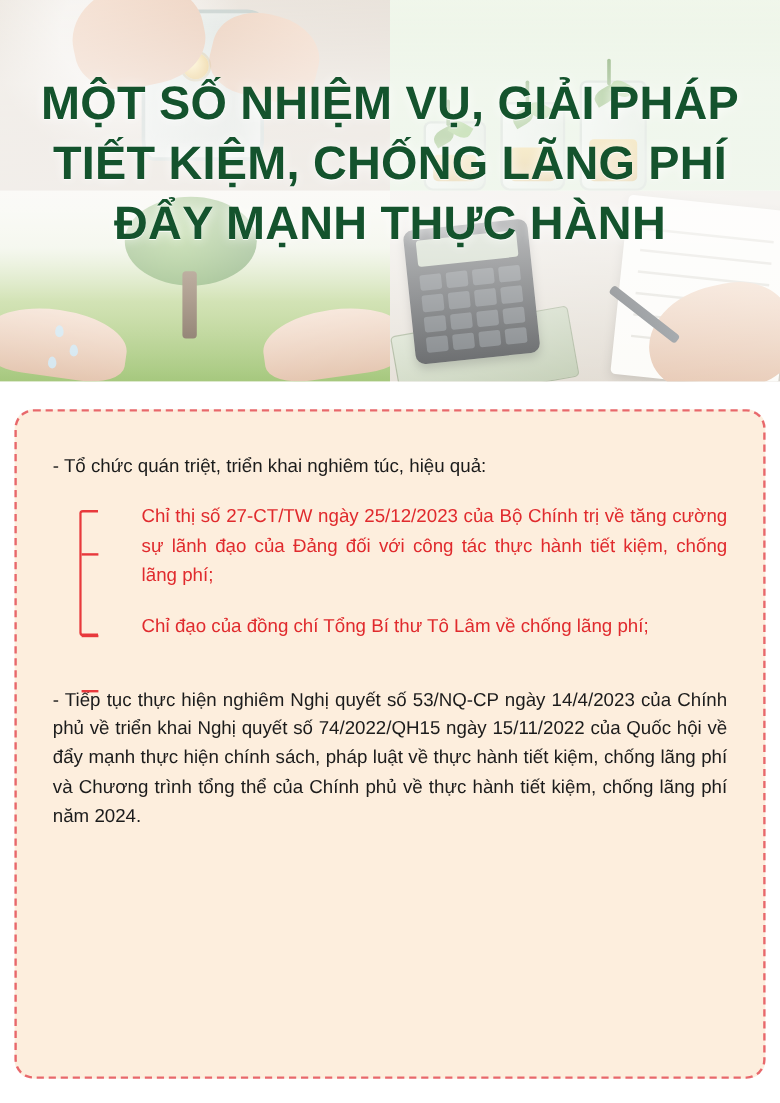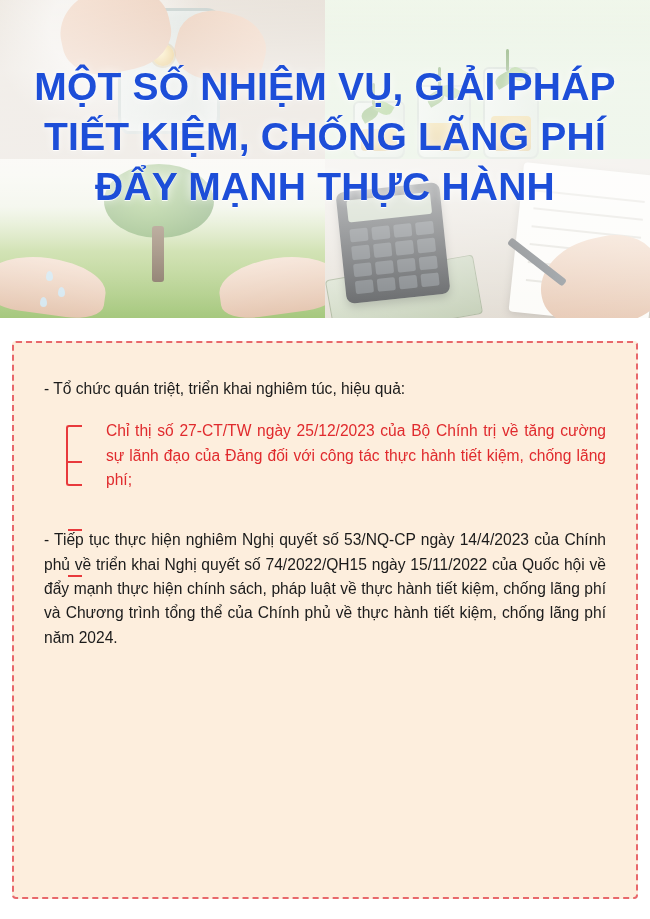--- a/index.html
+++ b/index.html
@@ -227,58 +227,58 @@
     position: absolute;
     inset: 0;
     background: linear-gradient(180deg, rgba(255,255,255,0.30) 0%, rgba(255,255,255,0.62) 22%, rgba(255,255,255,0.70) 55%, rgba(255,255,255,0.30) 100%);
   }
 
   .hero-title {
     position: absolute;
     left: 0; right: 0;
     top: 62px;
     text-align: center;
-    color: #1d4ed8;
+    color: #14532d;
     font-weight: 800;
     font-size: 39px;
     line-height: 1.28;
     letter-spacing: 0.2px;
     text-shadow: 0 1px 0 rgba(255,255,255,0.85), 0 0 10px rgba(255,255,255,0.8);
     padding: 0 12px;
   }
   .hero-title .line { display: block; white-space: nowrap; }
 
   
   .card {
     position: absolute;
     left: 12px;
     top: 341px;
     width: 626px;
     height: 558px;
     background: #fdeedd;
     border: 2px dashed #e8686b;
-    border-radius: 4px;
+    border-radius: 16px;
     padding: 34px 30px 20px 30px;
   }
   .para {
     color: #1b1b1b;
     font-size: 15.6px;
     line-height: 1.56;
     text-align: justify;
     margin: 0;
   }
   .bullet-head {
     margin-bottom: 18px;
     text-align: left;
   }
 
   .sub-wrap {
     position: relative;
     margin-left: 22px;
-    padding-left: 40px;
+    padding-left: 52px;
   }
   .brace {
     position: absolute;
     left: 0;
     top: 6px;
     bottom: 6px;
     width: 16px;
     border-left: 2px solid #e8393c;
     border-top: 2px solid #e8393c;
     border-bottom: 2px solid #e8393c;
@@ -397,18 +397,19 @@
 
     <p class="para bullet-head">- Tổ chức quán triệt, triển khai nghiêm túc, hiệu quả:</p>
 
     <div class="sub-wrap">
       <div class="brace">
         <i style="top:34px"></i>
         <i style="top:102px"></i>
         <i style="top:148px"></i>
       </div>
       <p class="sub-item">Chỉ thị số 27-CT/TW ngày 25/12/2023 của Bộ Chính trị về tăng cường sự lãnh đạo của Đảng đối với công tác thực hành tiết kiệm, chống lãng phí;</p>
+      <p class="sub-item">Chỉ đạo của đồng chí Tổng Bí thư Tô Lâm về chống lãng phí;</p>
     </div>
 
     <p class="para tail">-  Tiếp tục thực hiện nghiêm Nghị quyết số 53/NQ-CP ngày 14/4/2023 của Chính phủ về triển khai Nghị quyết số 74/2022/QH15 ngày 15/11/2022 của Quốc hội về đẩy mạnh thực hiện chính sách, pháp luật về thực hành tiết kiệm, chống lãng phí và Chương trình tổng thể của Chính phủ về thực hành tiết kiệm, chống lãng phí năm 2024.</p>
   </div>
 
 </div>
 
 </body></html>

